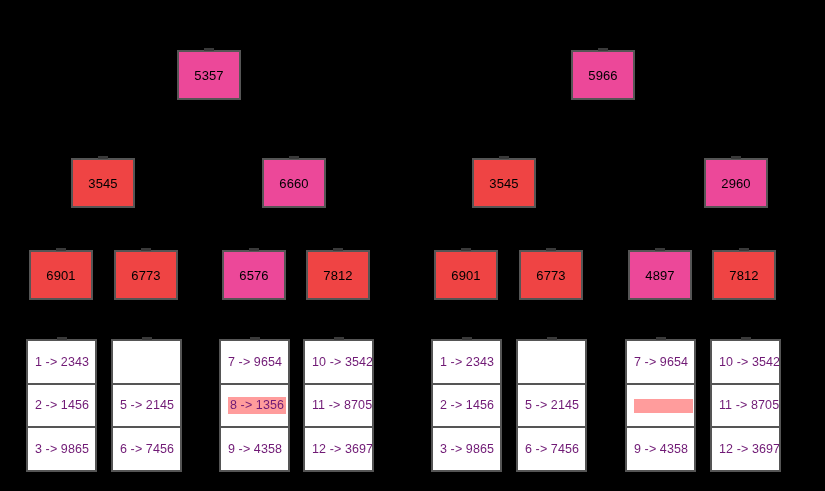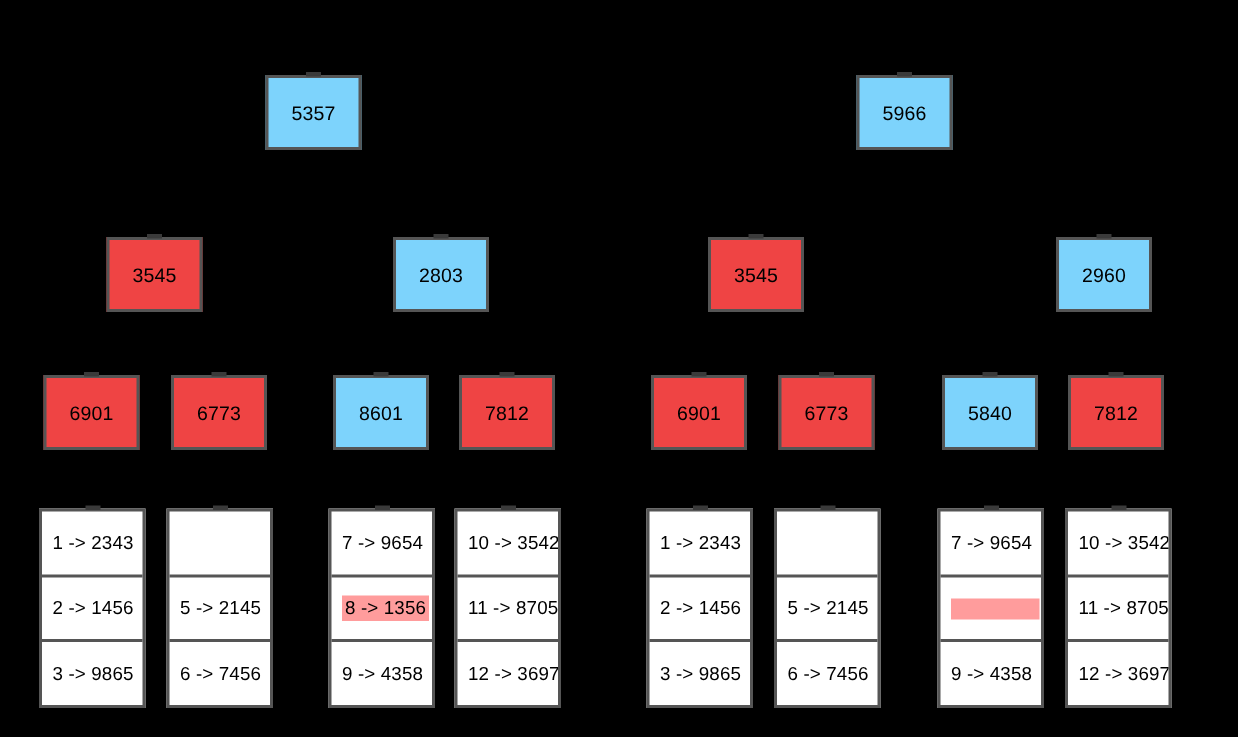--- a/index.html
+++ b/index.html
@@ -30,21 +30,21 @@
     background: #ef4444;
     color: #000000;
     display: flex;
     align-items: center;
     justify-content: center;
     font-size: 13px;
     line-height: 1;
     letter-spacing: 0.1px;
   }
   .node.highlight {
-    background: #7dd3fc;
+    background: #ec4899;
   }
 
   
   .stub {
     position: absolute;
     top: -4px;
     left: 50%;
     margin-left: -5px;
     width: 10px;
     height: 3px;
@@ -60,21 +60,21 @@
     display: flex;
     flex-direction: column;
   }
   .leaf-cell {
     box-sizing: border-box;
     flex: 1 1 0;
     display: flex;
     align-items: center;
     padding-left: 7px;
     font-size: 12.5px;
-    color: #000000;
+    color: #701a75;
     line-height: 1;
     border-bottom: 2px solid #555555;
     letter-spacing: 0.1px;
     overflow: hidden;
     white-space: nowrap;
   }
   .leaf-cell:last-child {
     border-bottom: none;
   }
   .leaf-cell .mark {
@@ -95,33 +95,33 @@
     <div class="node highlight" style="left: 177px; top: 50px; width: 64px; height: 50px;">
       <div class="stub"></div>
       <span>5357</span>
     </div>
     <div class="node" style="left: 71px; top: 158px; width: 64px; height: 50px;">
       <div class="stub"></div>
       <span>3545</span>
     </div>
     <div class="node highlight" style="left: 262px; top: 158px; width: 64px; height: 50px;">
       <div class="stub"></div>
-      <span>2803</span>
+      <span>6660</span>
     </div>
     <div class="node" style="left: 29px; top: 250px; width: 64px; height: 50px;">
       <div class="stub"></div>
       <span>6901</span>
     </div>
     <div class="node" style="left: 114px; top: 250px; width: 64px; height: 50px;">
       <div class="stub"></div>
       <span>6773</span>
     </div>
     <div class="node highlight" style="left: 222px; top: 250px; width: 64px; height: 50px;">
       <div class="stub"></div>
-      <span>8601</span>
+      <span>6576</span>
     </div>
     <div class="node" style="left: 306px; top: 250px; width: 64px; height: 50px;">
       <div class="stub"></div>
       <span>7812</span>
     </div>
     <div class="leaf-table" style="left: 26px; top: 339px; width: 71px; height: 133px;">
       <div class="stub"></div>
       <div class="leaf-cell">
         <span>1 -&gt; 2343</span>
       </div>
@@ -183,21 +183,21 @@
     <div class="node" style="left: 434px; top: 250px; width: 64px; height: 50px;">
       <div class="stub"></div>
       <span>6901</span>
     </div>
     <div class="node" style="left: 519px; top: 250px; width: 64px; height: 50px;">
       <div class="stub"></div>
       <span>6773</span>
     </div>
     <div class="node highlight" style="left: 628px; top: 250px; width: 64px; height: 50px;">
       <div class="stub"></div>
-      <span>5840</span>
+      <span>4897</span>
     </div>
     <div class="node" style="left: 712px; top: 250px; width: 64px; height: 50px;">
       <div class="stub"></div>
       <span>7812</span>
     </div>
     <div class="leaf-table" style="left: 431px; top: 339px; width: 71px; height: 133px;">
       <div class="stub"></div>
       <div class="leaf-cell">
         <span>1 -&gt; 2343</span>
       </div>

